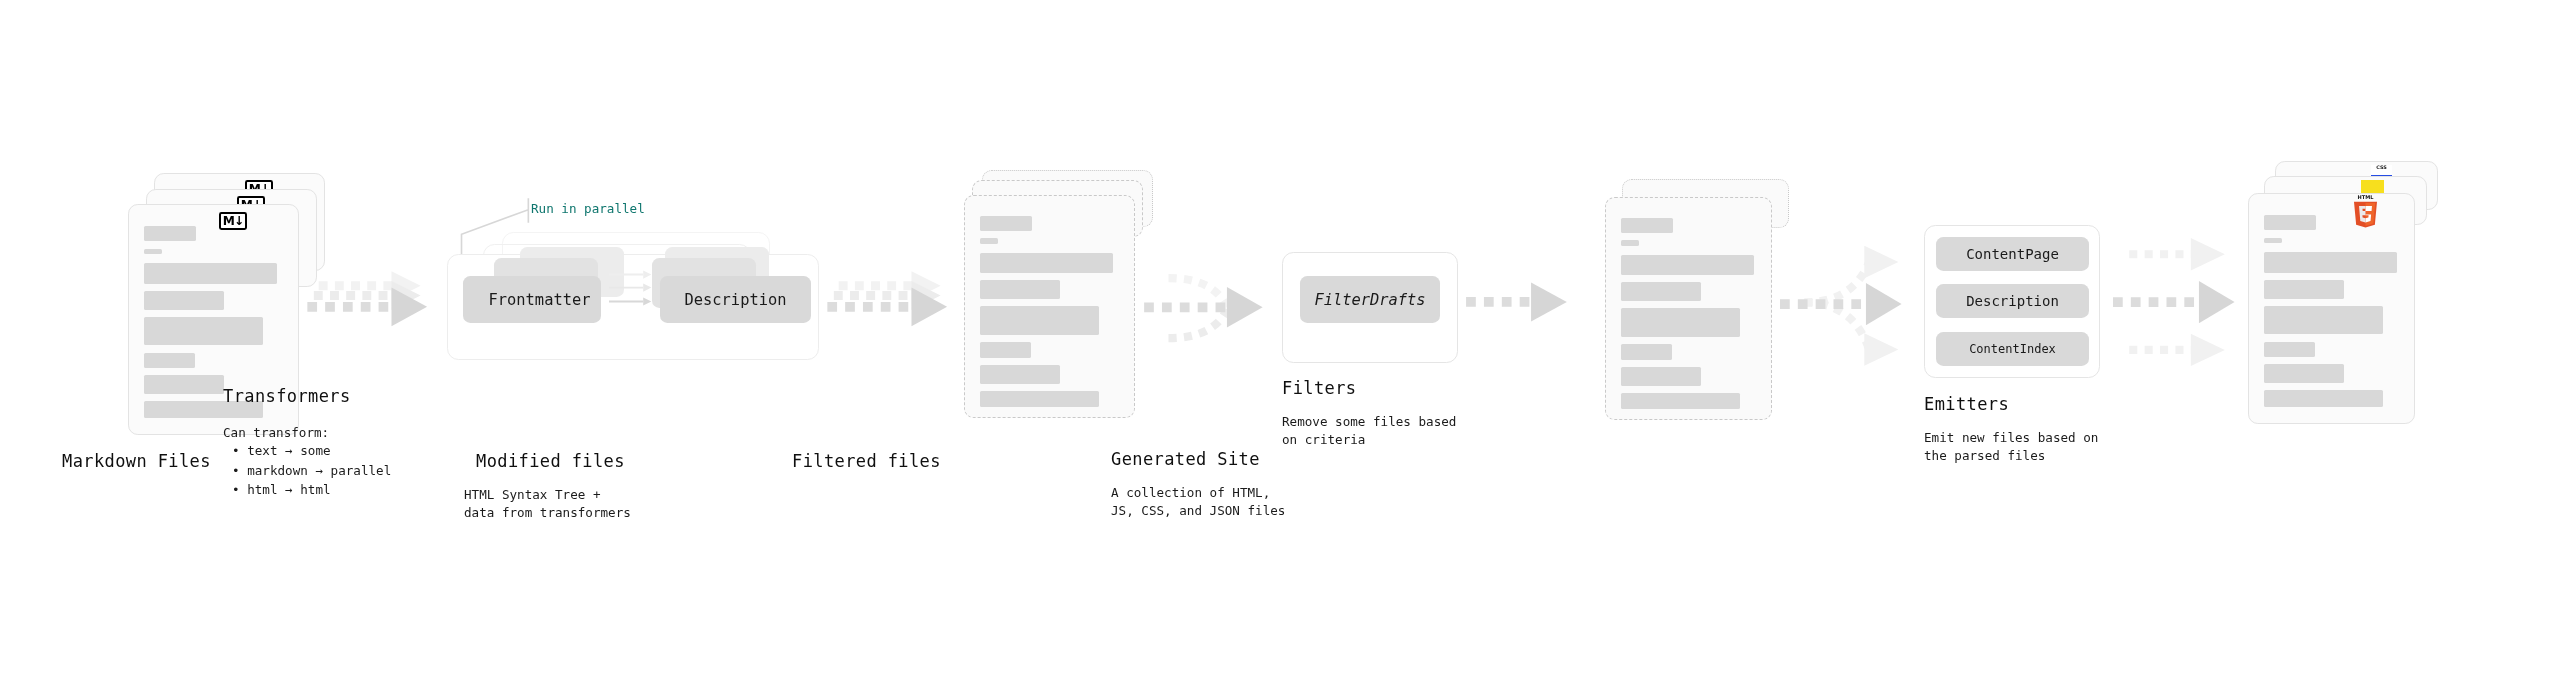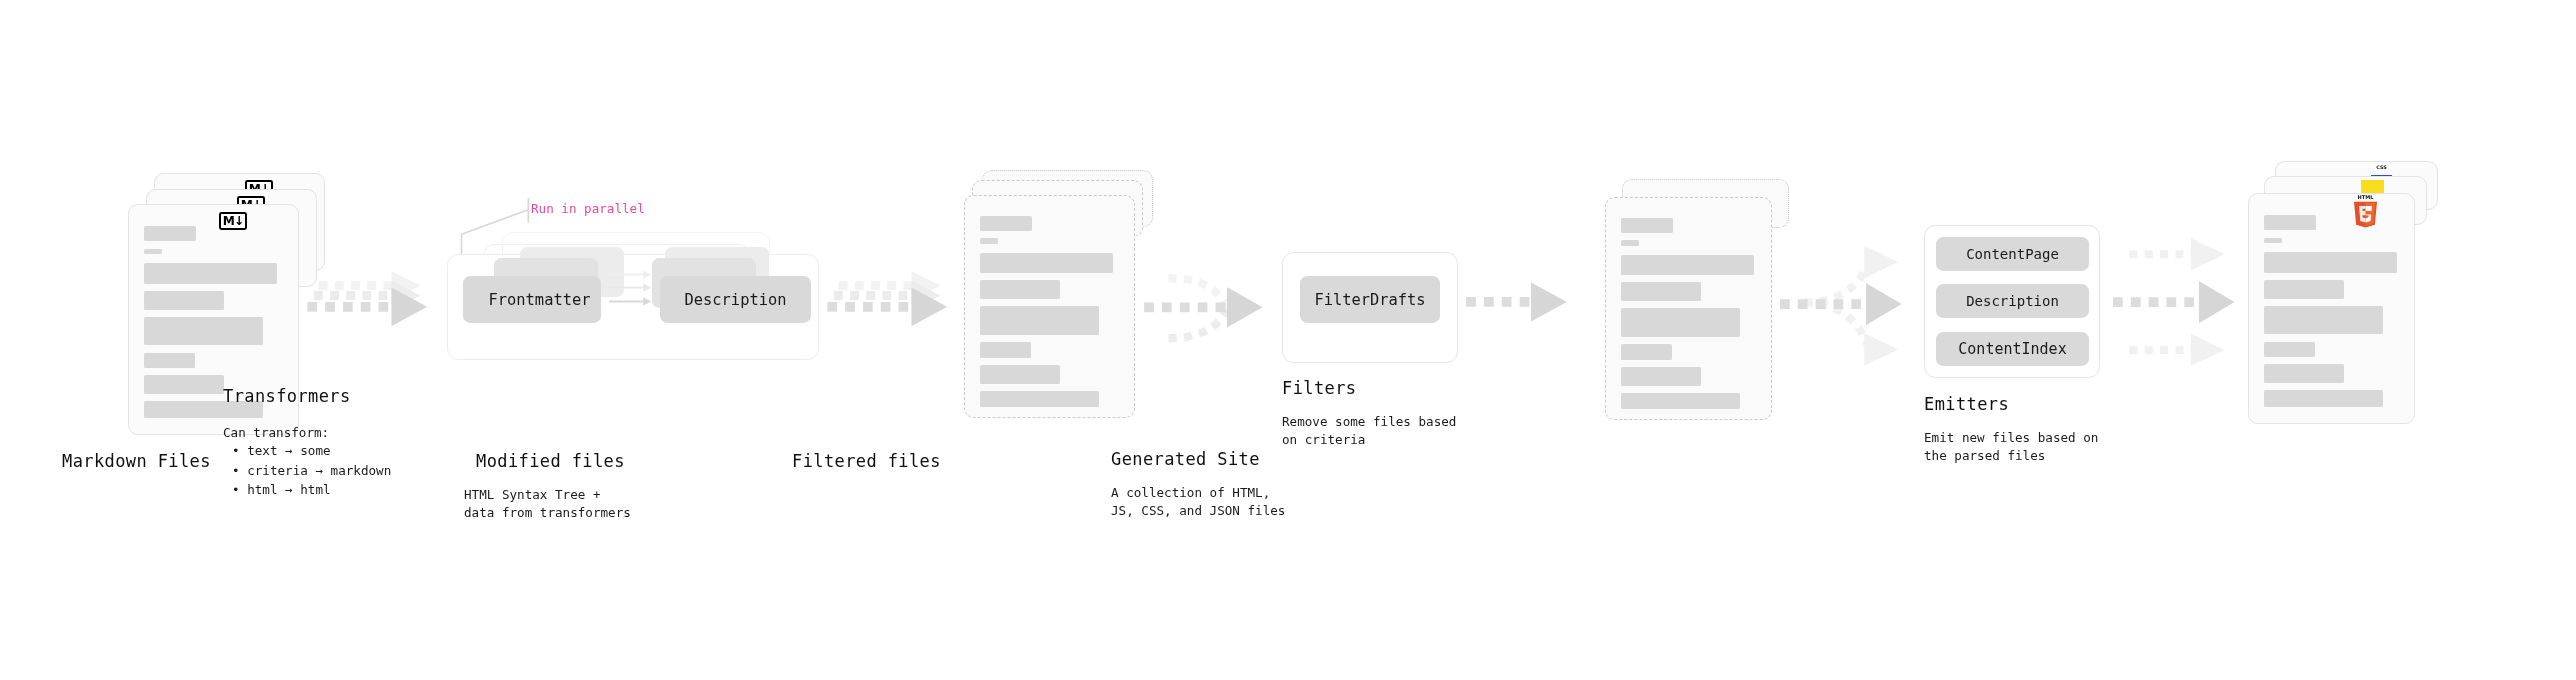--- a/index.html
+++ b/index.html
@@ -58,21 +58,21 @@
     position:absolute;font-size:17px;color:#0f0f0f;white-space:nowrap;
     letter-spacing:0.4px;
   }
   .sub{
     position:absolute;font-size:12.6px;color:#1b1b1b;line-height:1.45;
     white-space:pre;letter-spacing:0px;
   }
   .bullets{position:absolute;font-size:12.6px;color:#1b1b1b;line-height:1.55;}
   .bullets .b{white-space:pre;}
   .parallel-label{
-    position:absolute;font-size:12.6px;color:#ec4899;white-space:nowrap;
+    position:absolute;font-size:12.6px;color:#0f766e;white-space:nowrap;
   }
   svg{position:absolute;overflow:visible;}
 </style>
 </head>
 <body>
 
 <div class="stage">
 
   <div class="doc-stack">
     <div class="doc" style="left:154px;top:173px;width:171px;height:98px;"></div>
@@ -144,21 +144,21 @@
     </g>
   </svg>
 
   <div class="pill" style="left:463px;top:276px;width:138px;height:47px;padding-left:15px;">Frontmatter</div>
   <div class="pill" style="left:660px;top:276px;width:151px;height:47px;text-align:center;">Description</div>
 
   <div class="title" style="left:223px;top:386px;">Transformers</div>
   <div class="sub" style="left:223px;top:424px;">Can transform:</div>
   <div class="bullets" style="left:232px;top:441px;">
     <div class="b">• text → some</div>
-    <div class="b">• criteria → markdown</div>
+    <div class="b">• markdown → parallel</div>
     <div class="b">• html → html</div>
   </div>
 </div>
 
 <svg width="114" height="89" style="left:827px;top:268px;" viewBox="0 0 140 110">
   <g>
     <line x1="14" y1="22" x2="118" y2="22" stroke="#f2f2f2" stroke-width="11" stroke-dasharray="11 9"></line>
     <polygon points="104,4 140,22 104,40" fill="#f2f2f2"></polygon>
     <line x1="8" y1="34" x2="118" y2="34" stroke="#ececec" stroke-width="11" stroke-dasharray="11 9"></line>
     <polygon points="104,16 140,34 104,52" fill="#ececec"></polygon>
@@ -196,21 +196,21 @@
     <path d="M 40 96 Q 96 96 112 60" fill="none" stroke="#ececec" stroke-width="10" stroke-dasharray="10 9"></path>
   </g>
   <g>
     <line x1="10" y1="58" x2="118" y2="58" stroke="#dcdcdc" stroke-width="12" stroke-dasharray="12 10"></line>
     <polygon points="112,33 156,58 112,83" fill="#d6d6d6"></polygon>
   </g>
 </svg>
 
 <div class="stage">
   <div class="groupbox" style="left:1282px;top:252px;width:176px;height:111px;"></div>
-  <div class="pill" style="left:1300px;top:276px;width:140px;height:47px;">FilterDrafts</div>
+  <div class="pill" style="left:1300px;top:276px;width:140px;height:47px;font-style:italic;">FilterDrafts</div>
 
   <div class="title" style="left:1282px;top:378px;">Filters</div>
   <div class="sub" style="left:1282px;top:413px;">Remove some files based
 on criteria</div>
 </div>
 
 <svg width="122" height="65" style="left:1466px;top:280px;" viewBox="0 0 150 80">
   <g>
     <line x1="0" y1="27" x2="86" y2="27" stroke="#dcdcdc" stroke-width="12" stroke-dasharray="12 10"></line>
     <polygon points="80,3 124,27 80,51" fill="#d6d6d6"></polygon>
@@ -247,21 +247,21 @@
   <g>
     <line x1="0" y1="84" x2="112" y2="84" stroke="#dcdcdc" stroke-width="12" stroke-dasharray="12 10"></line>
     <polygon points="106,58 150,84 106,110" fill="#d6d6d6"></polygon>
   </g>
 </svg>
 
 <div class="stage">
   <div class="groupbox" style="left:1924px;top:225px;width:176px;height:153px;"></div>
   <div class="pill" style="left:1936px;top:237px;width:153px;height:34px;font-size:14px;">ContentPage</div>
   <div class="pill" style="left:1936px;top:284px;width:153px;height:34px;font-size:14px;">Description</div>
-  <div class="pill" style="left:1936px;top:332px;width:153px;height:34px;font-size:15px;">ContentIndex</div>
+  <div class="pill" style="left:1936px;top:332px;width:153px;height:34px;font-size:12px;">ContentIndex</div>
 
   <div class="title" style="left:1924px;top:394px;">Emitters</div>
   <div class="sub" style="left:1924px;top:429px;">Emit new files based on
 the parsed files</div>
 </div>
 
 <svg width="154" height="154" style="left:2113px;top:234px;" viewBox="0 0 190 190">
   <g>
     <line x1="20" y1="25" x2="100" y2="25" stroke="#f1f1f1" stroke-width="10" stroke-dasharray="10 9"></line>
     <polygon points="96,5 138,25 96,45" fill="#f1f1f1"></polygon>

